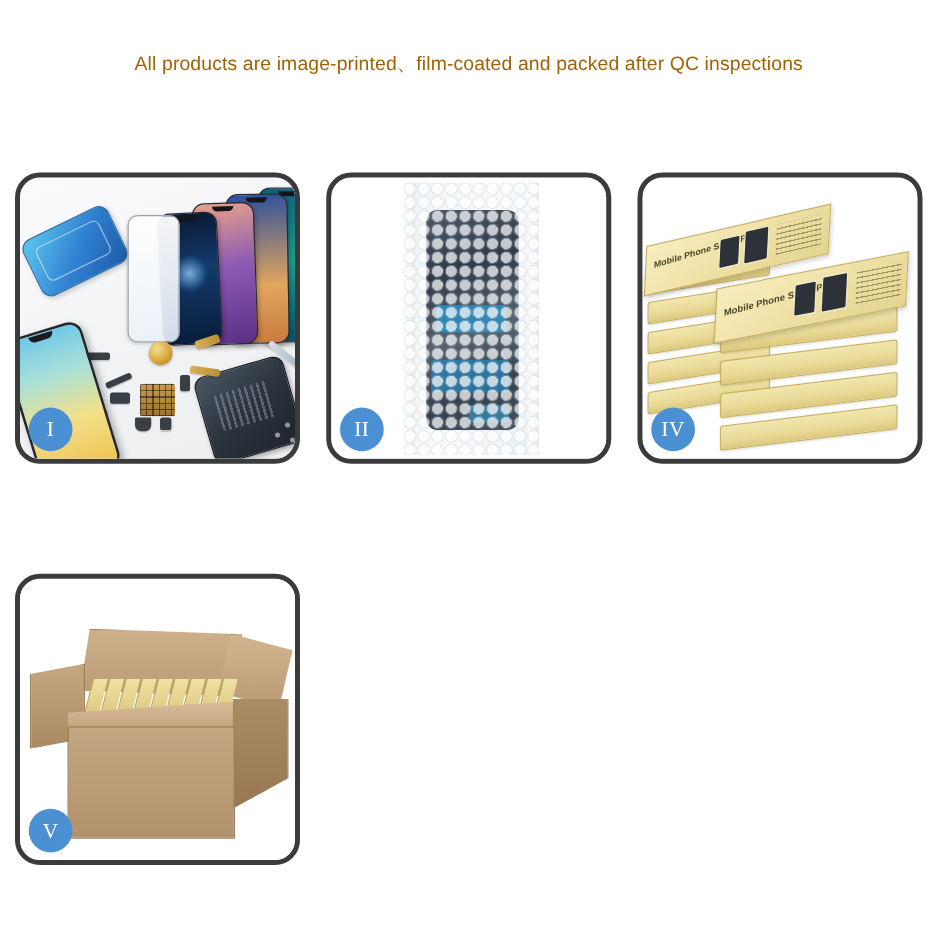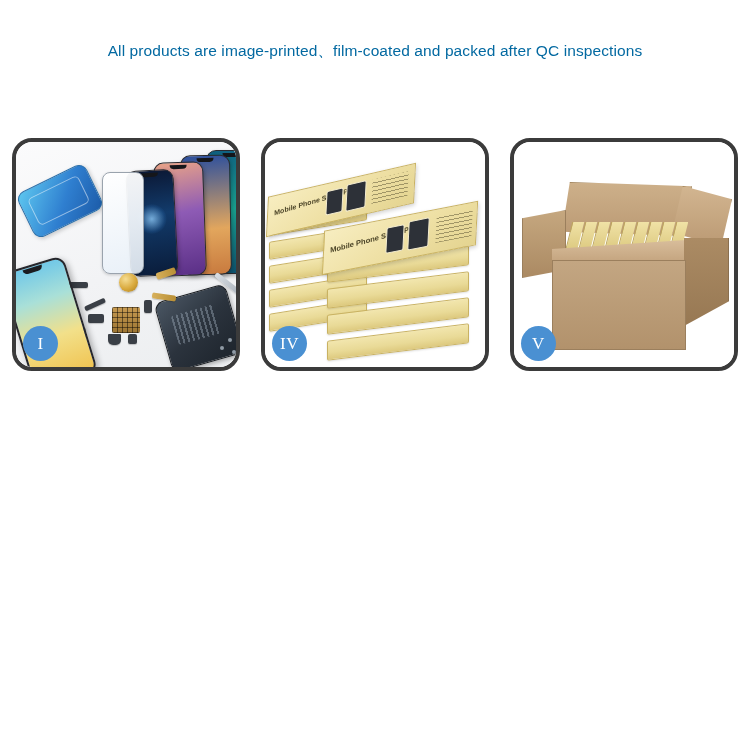--- a/index.html
+++ b/index.html
@@ -33,21 +33,21 @@
     letter-spacing: 1.4px;
     color: #111111;
     line-height: 1.1;
     margin: 0;
     white-space: nowrap;
   }
   .sub-title {
     font-family: "Liberation Sans", sans-serif;
     font-size: 15.5px;
     font-weight: 400;
-    color: #0369a1;
+    color: #a16207;
     margin: 11px 0 0 0;
     letter-spacing: 0.1px;
     white-space: nowrap;
   }
 
   
   .grid {
     position: absolute;
     left: 12px;
     top: 138px;
@@ -412,20 +412,36 @@
         <div class="part" style="left:128px; top:158px; width:8px;  height:13px; border-radius:2px;"></div>
         <div class="part" style="left:62px;  top:186px; width:8px;  height:14px; background:#96a3ae;"></div>
         <div class="tweezer"></div>
         <div class="screwdot" style="left:212px; top:196px;"></div>
         <div class="screwdot" style="left:204px; top:204px;"></div>
         <div class="screwdot" style="left:216px; top:208px;"></div>
       </div>
       <div class="badge">I</div>
     </div>
 
+    <div class="panel">
+      <div class="panel-art">
+        <div class="p2-bg"></div>
+        <div class="bubble-sleeve">
+          <div class="wrapped-item">
+            <div class="wi-blue1"></div>
+              <div class="wi-blue2"></div>
+              <div class="wi-blue3"></div>
+          </div>
+          <div class="sleeve-edge-l"></div>
+          <div class="sleeve-edge-r"></div>
+          <div class="bubbles"></div>
+        </div>
+      </div>
+      <div class="badge">II</div>
+    </div>
 
 
     <div class="panel">
       <div class="panel-art">
         <div class="p4-bg"></div>
         <div class="stack">
 
           <div class="sbox" style="left:4px;  top:68px;  width:96px; height:16px; transform:skewY(-9deg);"></div>
           <div class="sbox" style="left:4px;  top:92px;  width:96px; height:16px; transform:skewY(-9deg);"></div>
           <div class="sbox" style="left:4px;  top:116px; width:96px; height:16px; transform:skewY(-9deg);"></div>

